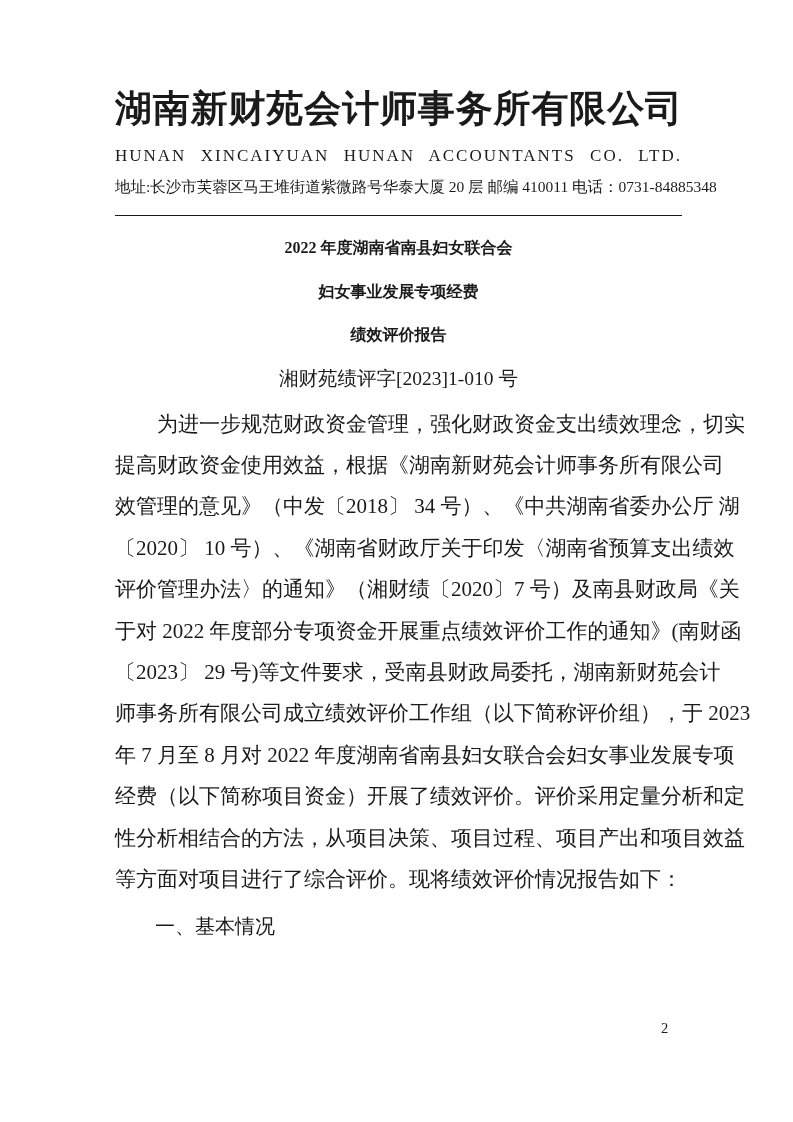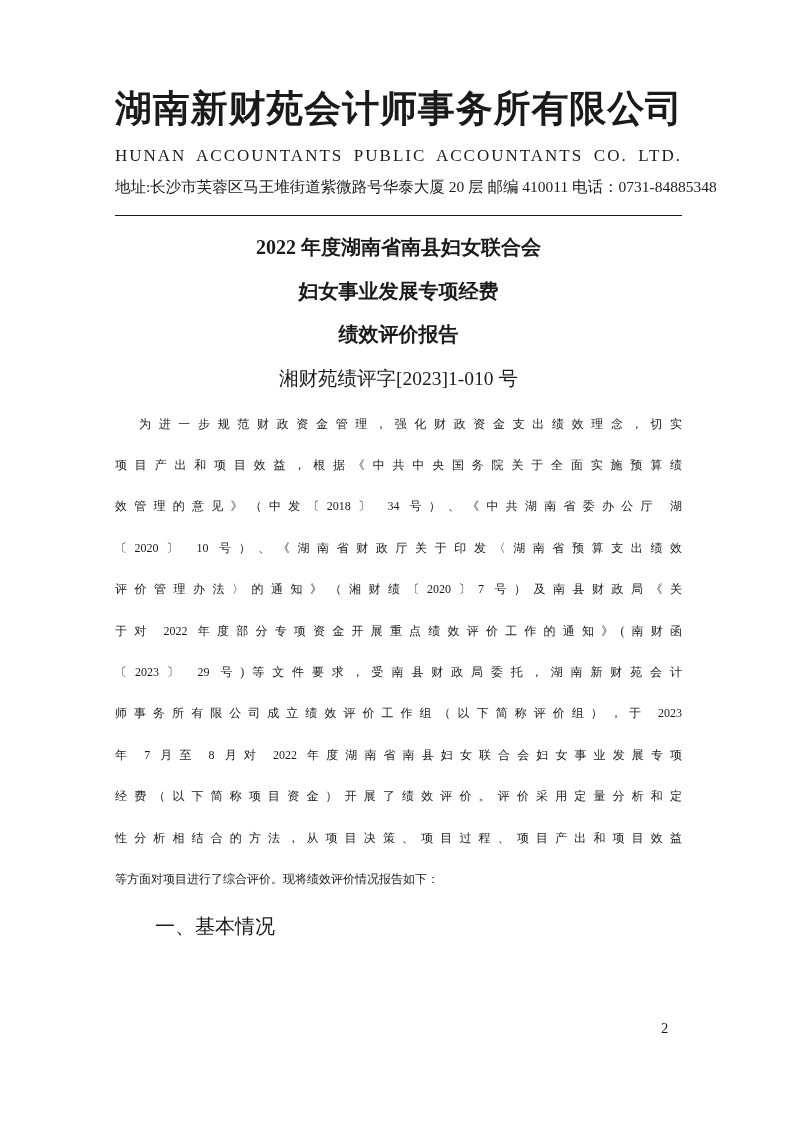--- a/index.html
+++ b/index.html
@@ -42,34 +42,34 @@
     font-size: 15.5px;
     line-height: 20px;
     padding-bottom: 18px;
     border-bottom: 1.5px solid #1a1a1a;
     white-space: nowrap;
     text-align: justify;
     text-align-last: justify;
   }
   .title-block { margin-top: 21px; text-align: center; }
   .title-line {
-    font-size: 20px;
+    font-size: 16px;
     font-weight: 700;
     line-height: 21px;
     margin-bottom: 22.5px;
   }
   .doc-no {
     font-size: 19.5px;
     font-weight: 400;
     line-height: 21px;
     margin-top: 0;
   }
   .body-text { margin-top: 15px; }
   .body-line {
-    font-size: 12px;
+    font-size: 21px;
     line-height: 41.4px;
     text-align: justify;
     text-align-last: justify;
     white-space: nowrap;
   }
   .body-line.indent { text-indent: 2em; }
   .body-line.plain { text-align: right; text-align-last: left; }
   .section-heading {
     font-size: 20px;
     font-weight: 400;
@@ -87,34 +87,34 @@
   }
 </style>
 </head>
 <body>
 
 <div class="page">
   <div class="content">
 
     <header>
       <div class="company-cn">湖南新财苑会计师事务所有限公司</div>
-      <div class="company-en">HUNAN ACCOUNTANTS PUBLIC ACCOUNTANTS CO. LTD.</div>
+      <div class="company-en">HUNAN XINCAIYUAN HUNAN ACCOUNTANTS CO. LTD.</div>
       <div class="address">地址:长沙市芙蓉区马王堆街道紫微路号华泰大厦 20 层 邮编 410011 电话：0731-84885348</div>
     </header>
 
     <section class="title-block">
       <div class="title-line">2022 年度湖南省南县妇女联合会</div>
       <div class="title-line">妇女事业发展专项经费</div>
       <div class="title-line">绩效评价报告</div>
       <div class="doc-no">湘财苑绩评字[2023]1-010 号</div>
     </section>
 
     <section class="body-text">
       <div class="body-line indent">为进一步规范财政资金管理，强化财政资金支出绩效理念，切实</div>
-      <div class="body-line">项目产出和项目效益，根据《中共中央国务院关于全面实施预算绩</div>
+      <div class="body-line">提高财政资金使用效益，根据《湖南新财苑会计师事务所有限公司</div>
       <div class="body-line">效管理的意见》（中发〔2018〕 34 号）、《中共湖南省委办公厅 湖</div>
       <div class="body-line">〔2020〕 10 号）、《湖南省财政厅关于印发〈湖南省预算支出绩效</div>
       <div class="body-line">评价管理办法〉的通知》（湘财绩〔2020〕7 号）及南县财政局《关</div>
       <div class="body-line">于对 2022 年度部分专项资金开展重点绩效评价工作的通知》(南财函</div>
       <div class="body-line">〔2023〕 29 号)等文件要求，受南县财政局委托，湖南新财苑会计</div>
       <div class="body-line">师事务所有限公司成立绩效评价工作组（以下简称评价组），于 2023</div>
       <div class="body-line">年 7 月至 8 月对 2022 年度湖南省南县妇女联合会妇女事业发展专项</div>
       <div class="body-line">经费（以下简称项目资金）开展了绩效评价。评价采用定量分析和定</div>
       <div class="body-line">性分析相结合的方法，从项目决策、项目过程、项目产出和项目效益</div>
       <div class="body-line plain">等方面对项目进行了综合评价。现将绩效评价情况报告如下：</div>

